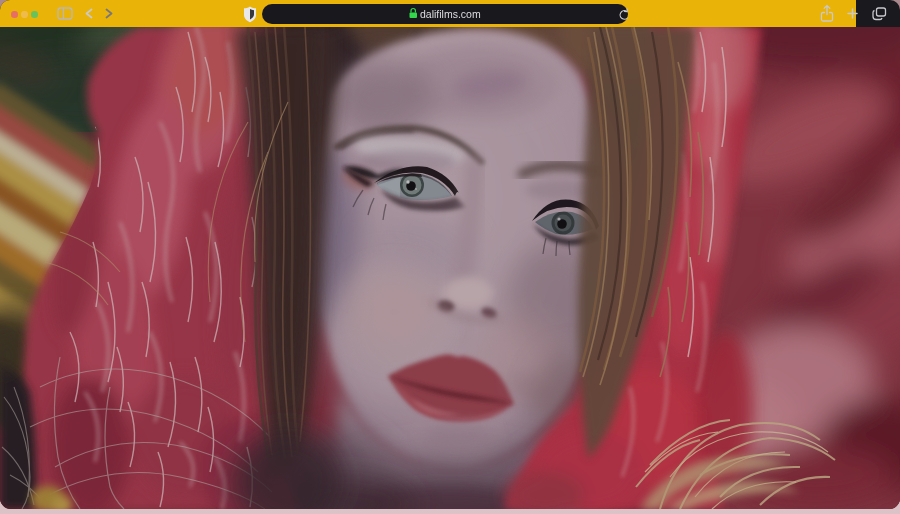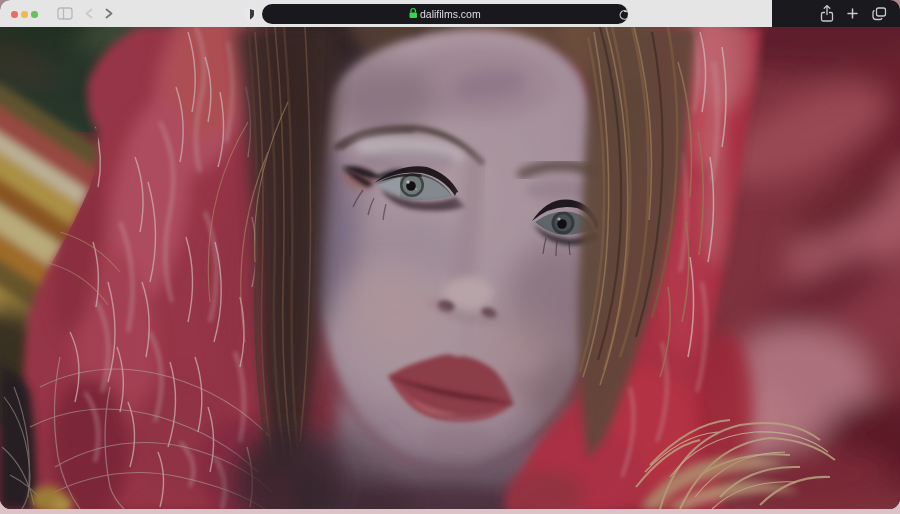--- a/index.html
+++ b/index.html
@@ -1,20 +1,20 @@
 <!DOCTYPE html>
 <html><head>
 <meta charset="utf-8">
 <style>
   html,body{margin:0;padding:0;width:900px;height:514px;overflow:hidden;
     font-family:"Liberation Sans",sans-serif;}
   body{background:linear-gradient(180deg,#a8878d 0%,#b3929a 30%,#cfb0b6 80%,#dcc3c8 100%);}
   .window{position:absolute;left:0;top:0;width:900px;height:509px;
     border-radius:10px 10px 11px 11px;overflow:hidden;background:#1a191d;}
-  .titlebar{position:absolute;left:0;top:0;width:772px;height:27px;background:#e5e5e5;}
+  .titlebar{position:absolute;left:0;top:0;width:856px;height:27px;background:#eab308;}
   .dot{position:absolute;top:11.2px;width:6.5px;height:6.5px;border-radius:50%;}
   .d1{left:11.3px;background:#e76e62;}
   .d2{left:21.3px;background:#f0bb4d;}
   .d3{left:31.3px;background:#68c25c;}
   .photo{position:absolute;left:0;top:27px;width:900px;height:482px;}
 </style>
 </head>
 <body>
 <div class="window">
   <div class="titlebar">

